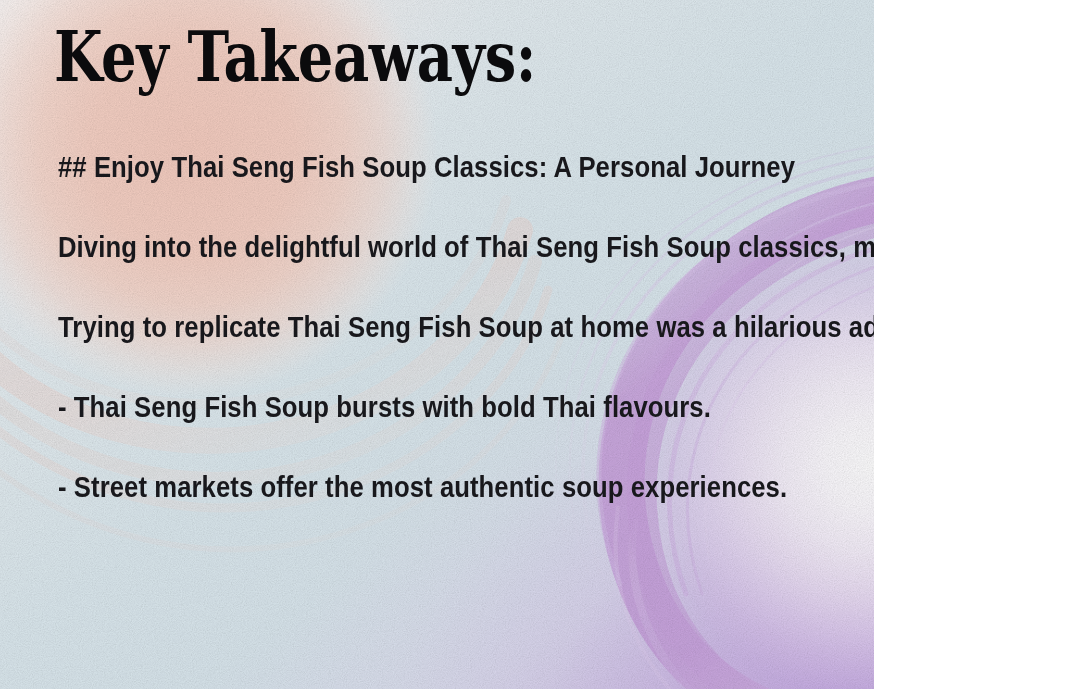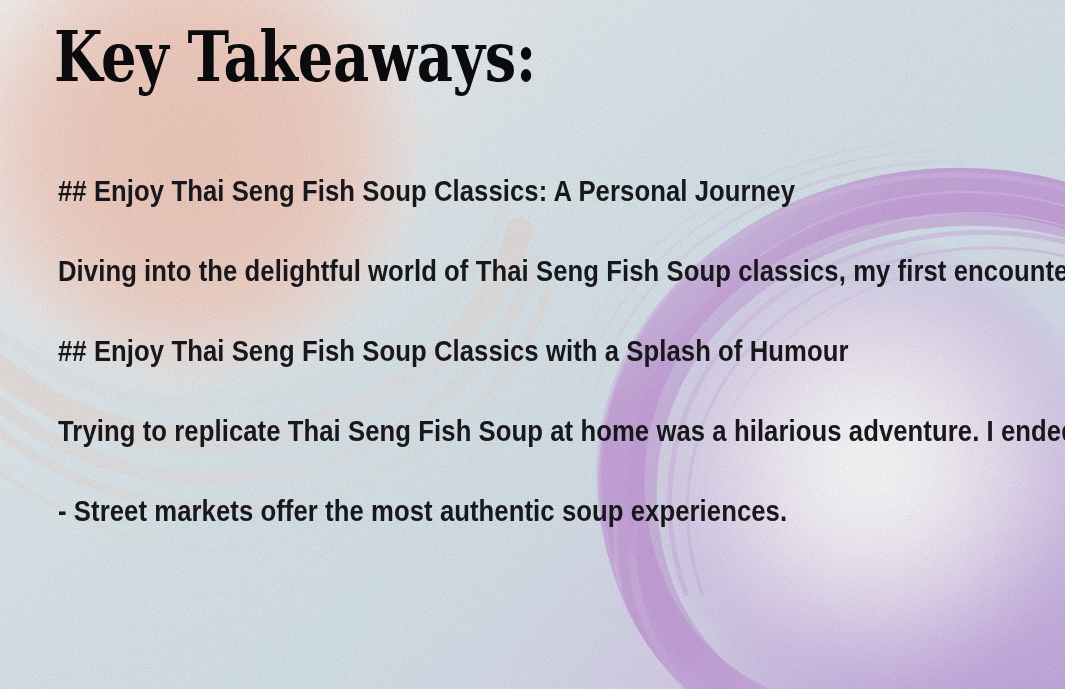--- a/index.html
+++ b/index.html
@@ -1,18 +1,18 @@
 <!DOCTYPE html>
 <html><head>
 <meta charset="utf-8">
 <style>
   html,body{margin:0;padding:0;background:#fff;}
   #canvas{
     position:relative;
-    width:1065px;height:689px;
+    width:874px;height:689px;
     overflow:hidden;
     background:#dde9ef;
     font-family:"Liberation Sans",sans-serif;
   }
 
   
   .bg-layer{position:absolute;inset:0;pointer-events:none;}
 
   
   #bg-base{
@@ -80,21 +80,20 @@
     left:0;top:150px;right:0;
   }
   .body-line{
     position:relative;
     height:80px;
     padding-left:58px;
     padding-right:0;
     white-space:nowrap;
     overflow:hidden;
     display:flex;
-    align-items:center;
   }
   .body-line .txt{
     display:inline-block;
     font-family:"Liberation Sans",sans-serif;
     font-weight:700;
     font-size:30px;
     line-height:1.1;
     color:#18181c;
     letter-spacing:.1px;
     transform:scaleX(.855);
@@ -221,24 +220,24 @@
     <h1 id="page-title">Key Takeaways:</h1>
 
     <div id="body-block">
       <div class="body-line">
         <span class="txt">## Enjoy Thai Seng Fish Soup Classics: A Personal Journey</span>
       </div>
       <div class="body-line">
         <span class="txt">Diving into the delightful world of Thai Seng Fish Soup classics, my first encounter was not</span>
       </div>
       <div class="body-line">
-        <span class="txt">## Enjoy Thai Seng Fish Soup Classics with a Splash of Humour</span>
-      </div>
-      <div class="body-line">
         <span class="txt">Trying to replicate Thai Seng Fish Soup at home was a hilarious adventure. I ended up with</span>
       </div>
       <div class="body-line">
+        <span class="txt">- Thai Seng Fish Soup bursts with bold Thai flavours.</span>
+      </div>
+      <div class="body-line">
         <span class="txt">- Street markets offer the most authentic soup experiences.</span>
       </div>
     </div>
 
   </div>
 </div>
 
 </body></html>

